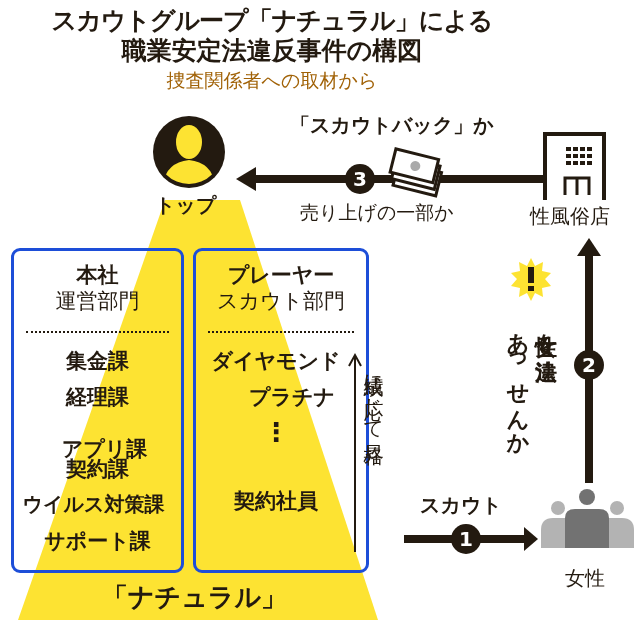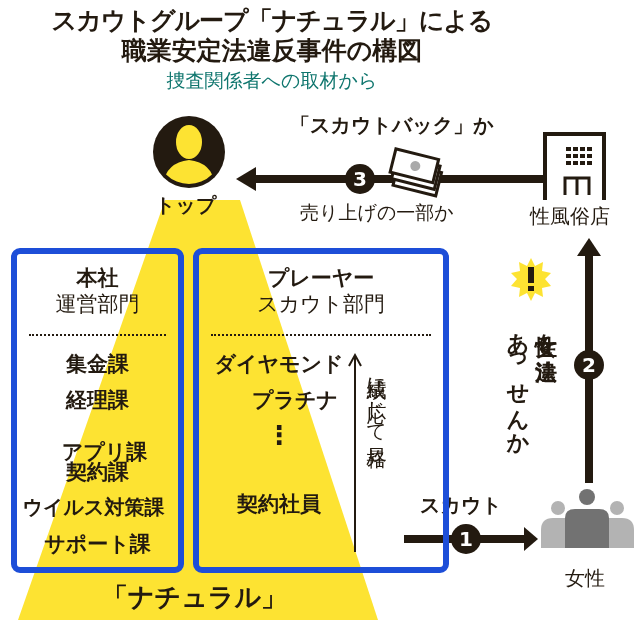--- a/index.html
+++ b/index.html
@@ -2,23 +2,23 @@
 <html><head>
 <meta charset="utf-8">
 <style>
   html, body { margin: 0; padding: 0; background: #ffffff; }
   body { width: 640px; height: 627px; position: relative; overflow: hidden;
          font-family: "DejaVu Sans", "Liberation Sans", sans-serif; color: #231a10; }
   .abs { position: absolute; }
   .title { left: 0; width: 544px; text-align: center; font-weight: bold; color: #231a10; }
   .t1 { top: 4px; font-size: 25px; letter-spacing: -1px; }
   .t2 { top: 34px; font-size: 25px; letter-spacing: 0px; }
-  .t3 { top: 68px; font-size: 19px; font-weight: normal; color: #0f766e; }
+  .t3 { top: 68px; font-size: 19px; font-weight: normal; color: #a16207; }
   svg.bg { position: absolute; left: 0; top: 0; }
-  .box { position: absolute; border: 6px solid #1d4ed8; border-radius: 9px; box-sizing: border-box; }
+  .box { position: absolute; border: 3px solid #1d4ed8; border-radius: 9px; box-sizing: border-box; }
   .box-head { position: absolute; left: 0; width: 100%; text-align: center; }
   .bold { font-weight: bold; }
   .dots { position: absolute; border-top: 2px dotted #231a10; }
   .item { position: absolute; text-align: center; font-size: 21px; white-space: nowrap; font-weight: bold; }
   .vtext { position: absolute; writing-mode: vertical-rl; text-orientation: upright; white-space: nowrap; }
   .circle-num { position: absolute; width: 30px; height: 30px; border-radius: 50%; background: #231a10;
                 color: #fff; font-weight: bold; font-size: 20px; text-align: center; line-height: 30px; }
   .label { position: absolute; white-space: nowrap; }
 </style>
 </head>
@@ -127,21 +127,21 @@
   <div class="box-head" style="top:36px; font-size:21px;">運営部門</div>
   <div class="dots" style="left:12px; right:12px; top:80px;"></div>
   <div class="item" style="left:0; width:100%; top:96px;">集金課</div>
   <div class="item" style="left:0; width:100%; top:132px;">経理課</div>
   <div class="item" style="left:0; width:100%; top:184px;padding-left:7px;">アプリ課</div>
   <div class="item" style="left:0; width:100%; top:204px;">契約課</div>
   <div class="item" style="left:0; width:100%; top:276px;">サポート課</div>
   <div class="item" style="left:-4px; width:100%; top:240px; font-size:20px;">ウイルス対策課</div>
 </div>
 
-<div class="box" style="left:193px; top:248px; width:256px; height:325px;">
+<div class="box" style="left:193px; top:248px; width:176px; height:325px;">
   <div class="box-head bold" style="top:10px; font-size:21px;">プレーヤー</div>
   <div class="box-head" style="top:36px; font-size:21px;">スカウト部門</div>
   <div class="dots" style="left:12px; right:12px; top:80px;"></div>
   <div class="item" style="left:0; width:160px; top:96px;">ダイヤモンド</div>
   <div class="item" style="left:0; width:160px; top:132px;padding-left:16px;">プラチナ</div>
   <div class="item" style="left:0; width:160px; top:168px; font-size:26px; line-height:26px; font-weight:bold;">⋮</div>
   <div class="item" style="left:0; width:160px; top:236px;">契約社員</div>
   <div class="vtext" style="left:166px; top:110px; font-size:20px; line-height:24px;">成績に応じて昇格</div>
 </div>
 

